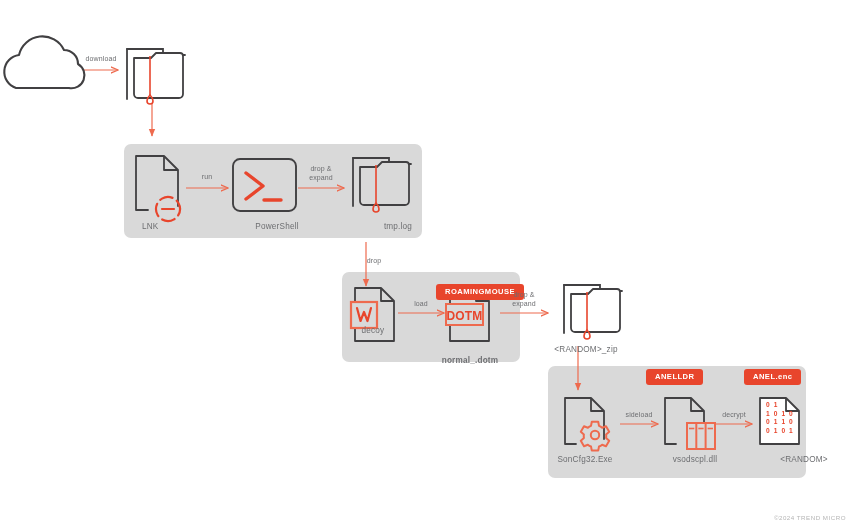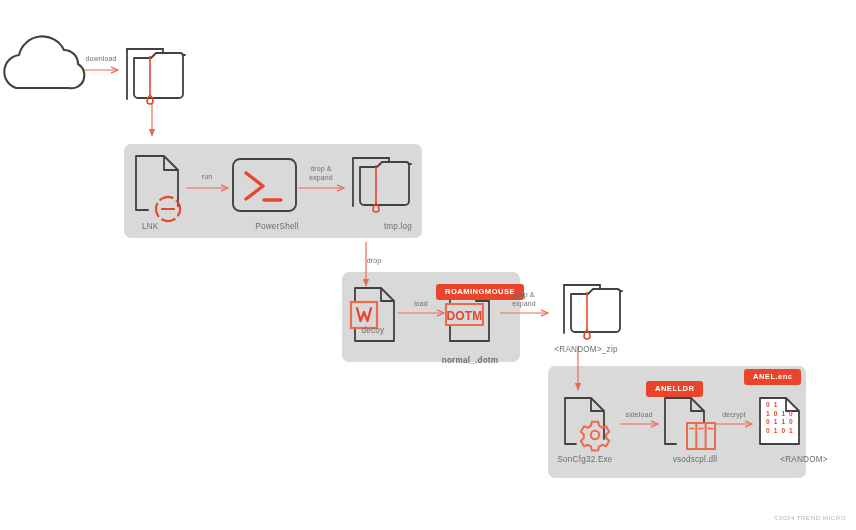--- a/index.html
+++ b/index.html
@@ -230,21 +230,21 @@
     <div>0 1</div>
     <div>1 0 1 0</div>
     <div>0 1 1 0</div>
     <div>0 1 0 1</div>
   </div>
 
   <div class="node" style="left:446px; top:309px; width:37px; text-align:center; font-size:12px;
               font-weight:bold; color:#e8452c; letter-spacing:.2px;">DOTM</div>
 
   <div class="badge" style="left:436px; top:256px;margin-top:28px;">ROAMINGMOUSE</div>
-  <div class="badge" style="left:646px; top:369px;margin-top:12px;">ANELLDR</div>
+  <div class="badge" style="left:646px; top:369px;">ANELLDR</div>
   <div class="badge" style="left:744px; top:369px;">ANEL.enc</div>
 
   <div class="node-label" style="left:85px; top:222px; text-align:left; padding-left:57px;">LNK</div>
   <div class="node-label" style="left:207px; top:222px;">PowerShell</div>
   <div class="node-label" style="left:328px; top:222px;">tmp.log</div>
   <div class="node-label" style="left:303px; top:326px;">decoy</div>
   <div class="node-label" style="left:400px; top:356px;font-weight:bold;">normal_.dotm</div>
   <div class="node-label" style="left:516px; top:345px;">&lt;RANDOM&gt;_zip</div>
   <div class="node-label" style="left:515px; top:455px;">SonCfg32.Exe</div>
   <div class="node-label" style="left:625px; top:455px;">vsodscpl.dll</div>

